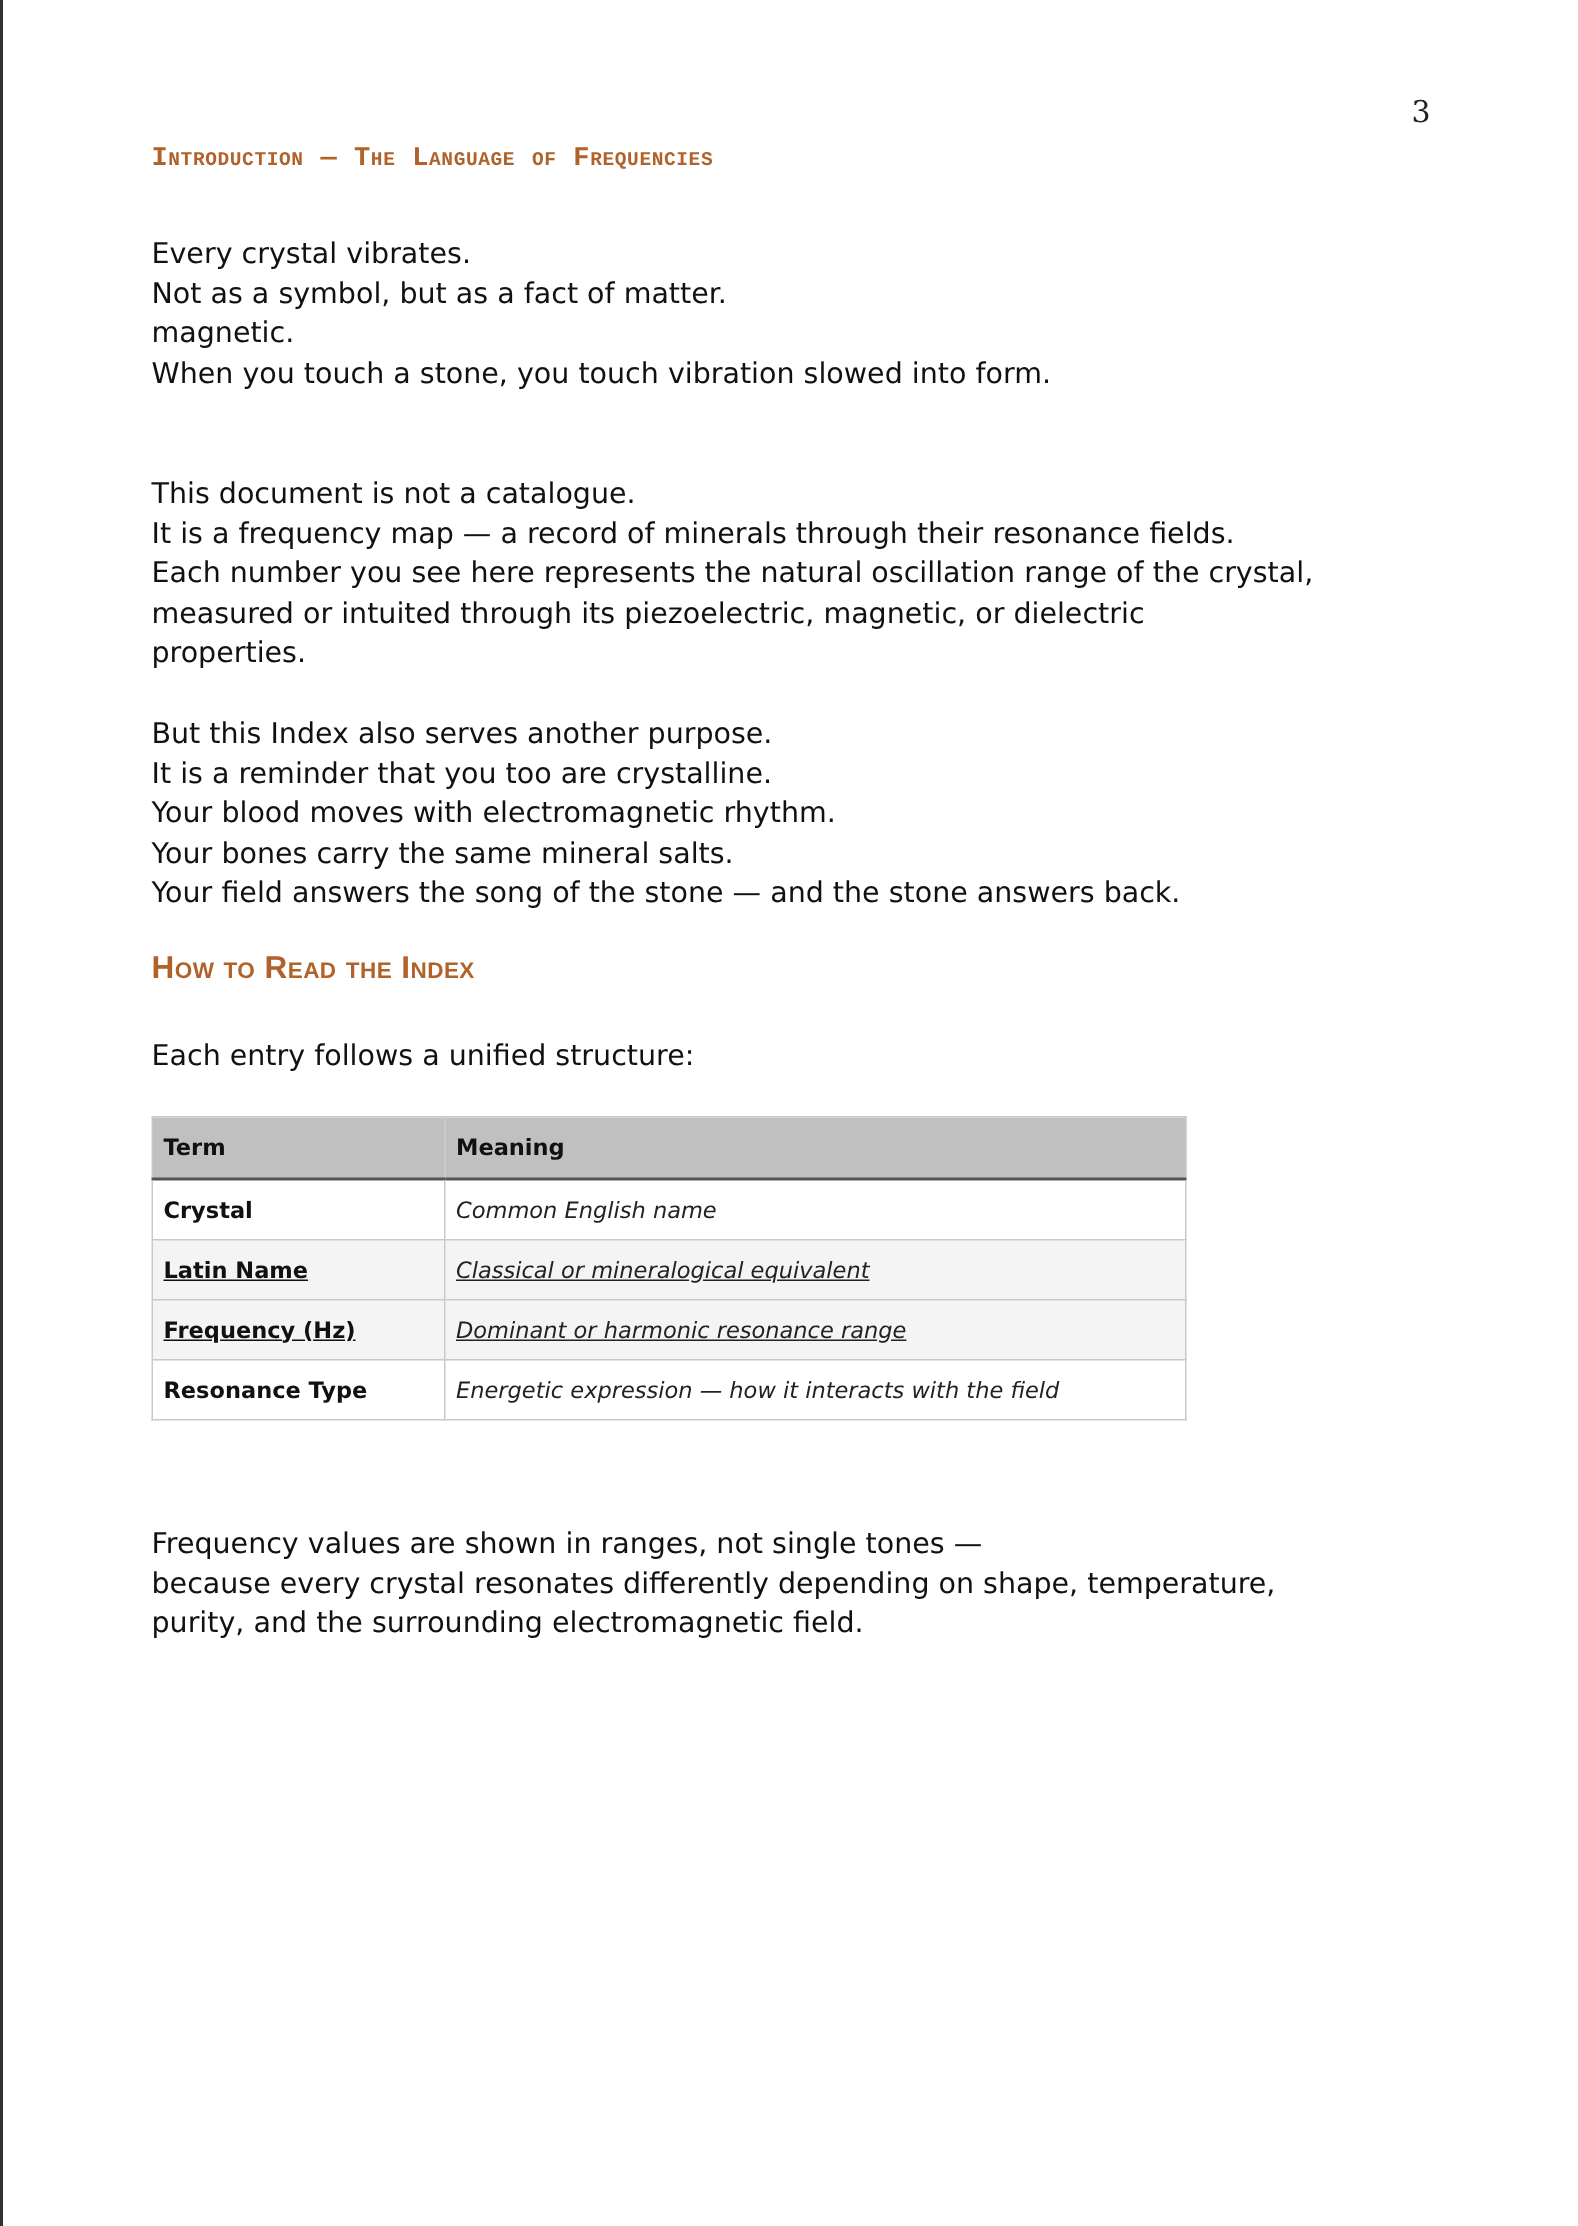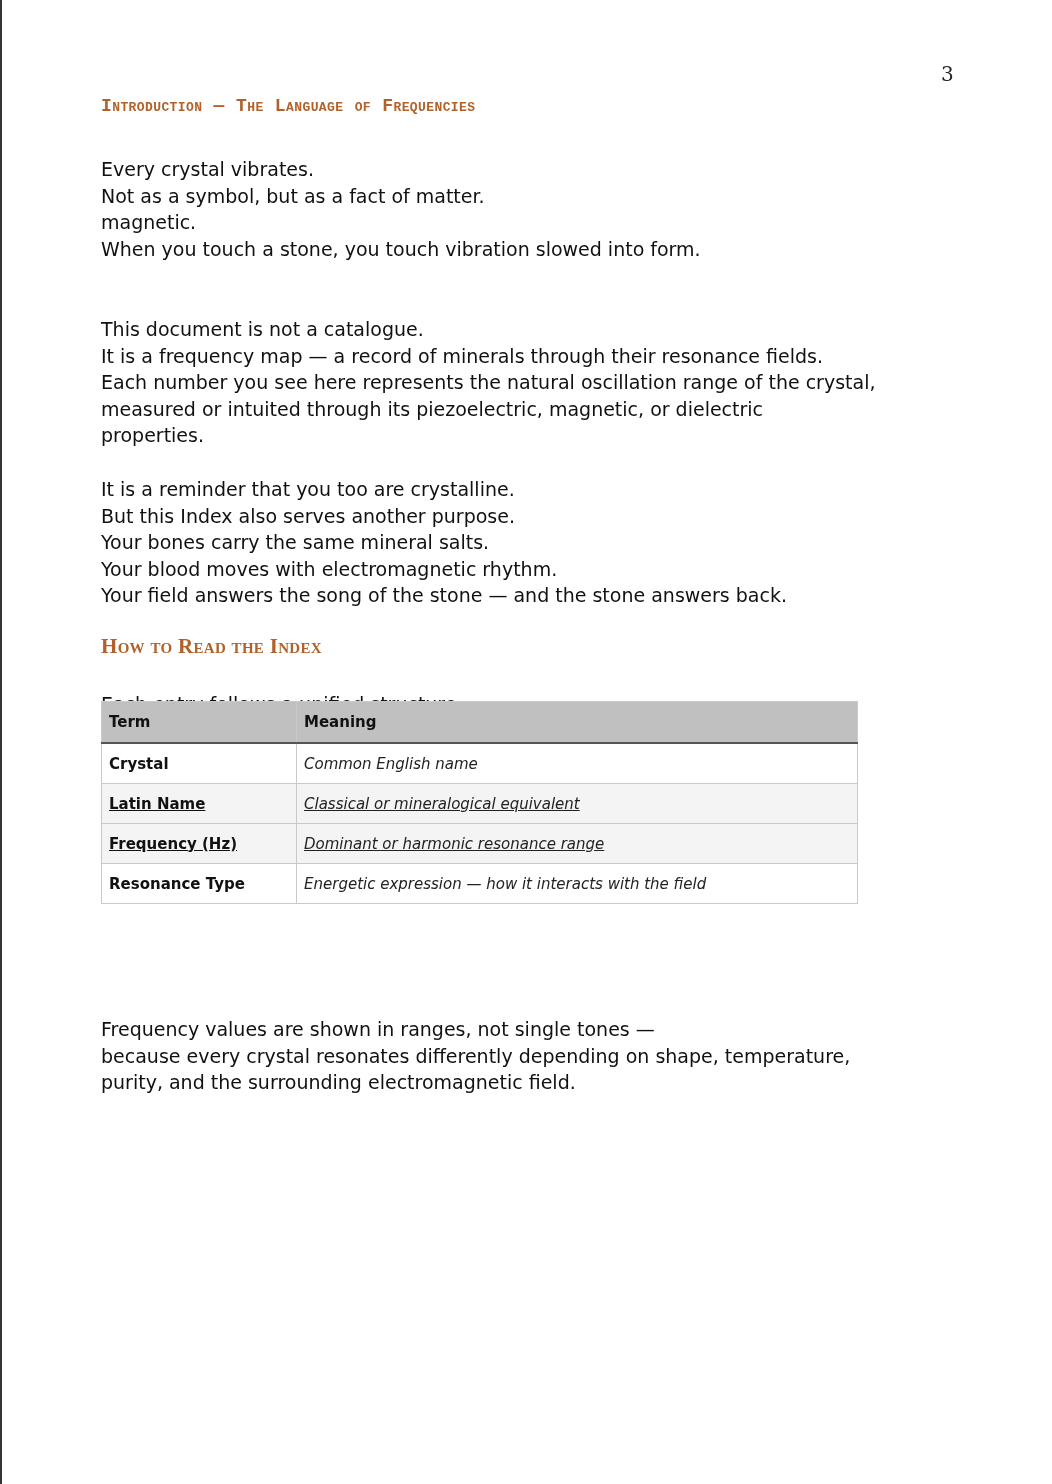--- a/index.html
+++ b/index.html
@@ -46,33 +46,33 @@
       color: #111111;
     }
     .body-block .line { display: block; white-space: nowrap; }
     #block1 { top: 156px; }
     #block2 { top: 316px; }
     #block3 { top: 476px; }
     .subtitle {
       position: absolute;
       left: 101px; top: 634px;
       margin: 0;
-      font-family: Liberation Serif, serif;
+      font-family: Liberation Sans, sans-serif;
       font-weight: bold;
       font-size: 21px;
       font-variant: small-caps;
       letter-spacing: 0.3px;
       color: #b0622a;
       white-space: nowrap;
     }
     #intro-line { top: 691px; }
     table.index-table {
       position: absolute;
-      left: 101px; top: 701px;
-      width: 757px;
+      left: 101px; top: 744px;
+      width: 690px;
       border-collapse: collapse;
       font-size: 15px;
     }
     table.index-table th, table.index-table td {
       border: 1px solid #c9c9c9;
       text-align: left;
       padding: 0 7px;
       height: 39px;
       vertical-align: middle;
     }
@@ -108,24 +108,24 @@
 
 <div class="body-block" id="block2">
   <span class="line">This document is not a catalogue.</span>
   <span class="line">It is a frequency map — a record of minerals through their resonance fields.</span>
   <span class="line">Each number you see here represents the natural oscillation range of the crystal,</span>
   <span class="line">measured or intuited through its piezoelectric, magnetic, or dielectric</span>
   <span class="line">properties.</span>
 </div>
 
 <div class="body-block" id="block3">
+  <span class="line">But this Index also serves another purpose.</span>
   <span class="line">It is a reminder that you too are crystalline.</span>
-  <span class="line">But this Index also serves another purpose.</span>
+  <span class="line">Your blood moves with electromagnetic rhythm.</span>
   <span class="line">Your bones carry the same mineral salts.</span>
-  <span class="line">Your blood moves with electromagnetic rhythm.</span>
   <span class="line">Your field answers the song of the stone — and the stone answers back.</span>
 </div>
 
 <h2 class="subtitle">How to Read the Index</h2>
 
 <div class="body-block" id="intro-line">
   <span class="line">Each entry follows a unified structure:</span>
 </div>
 
 <table class="index-table">

